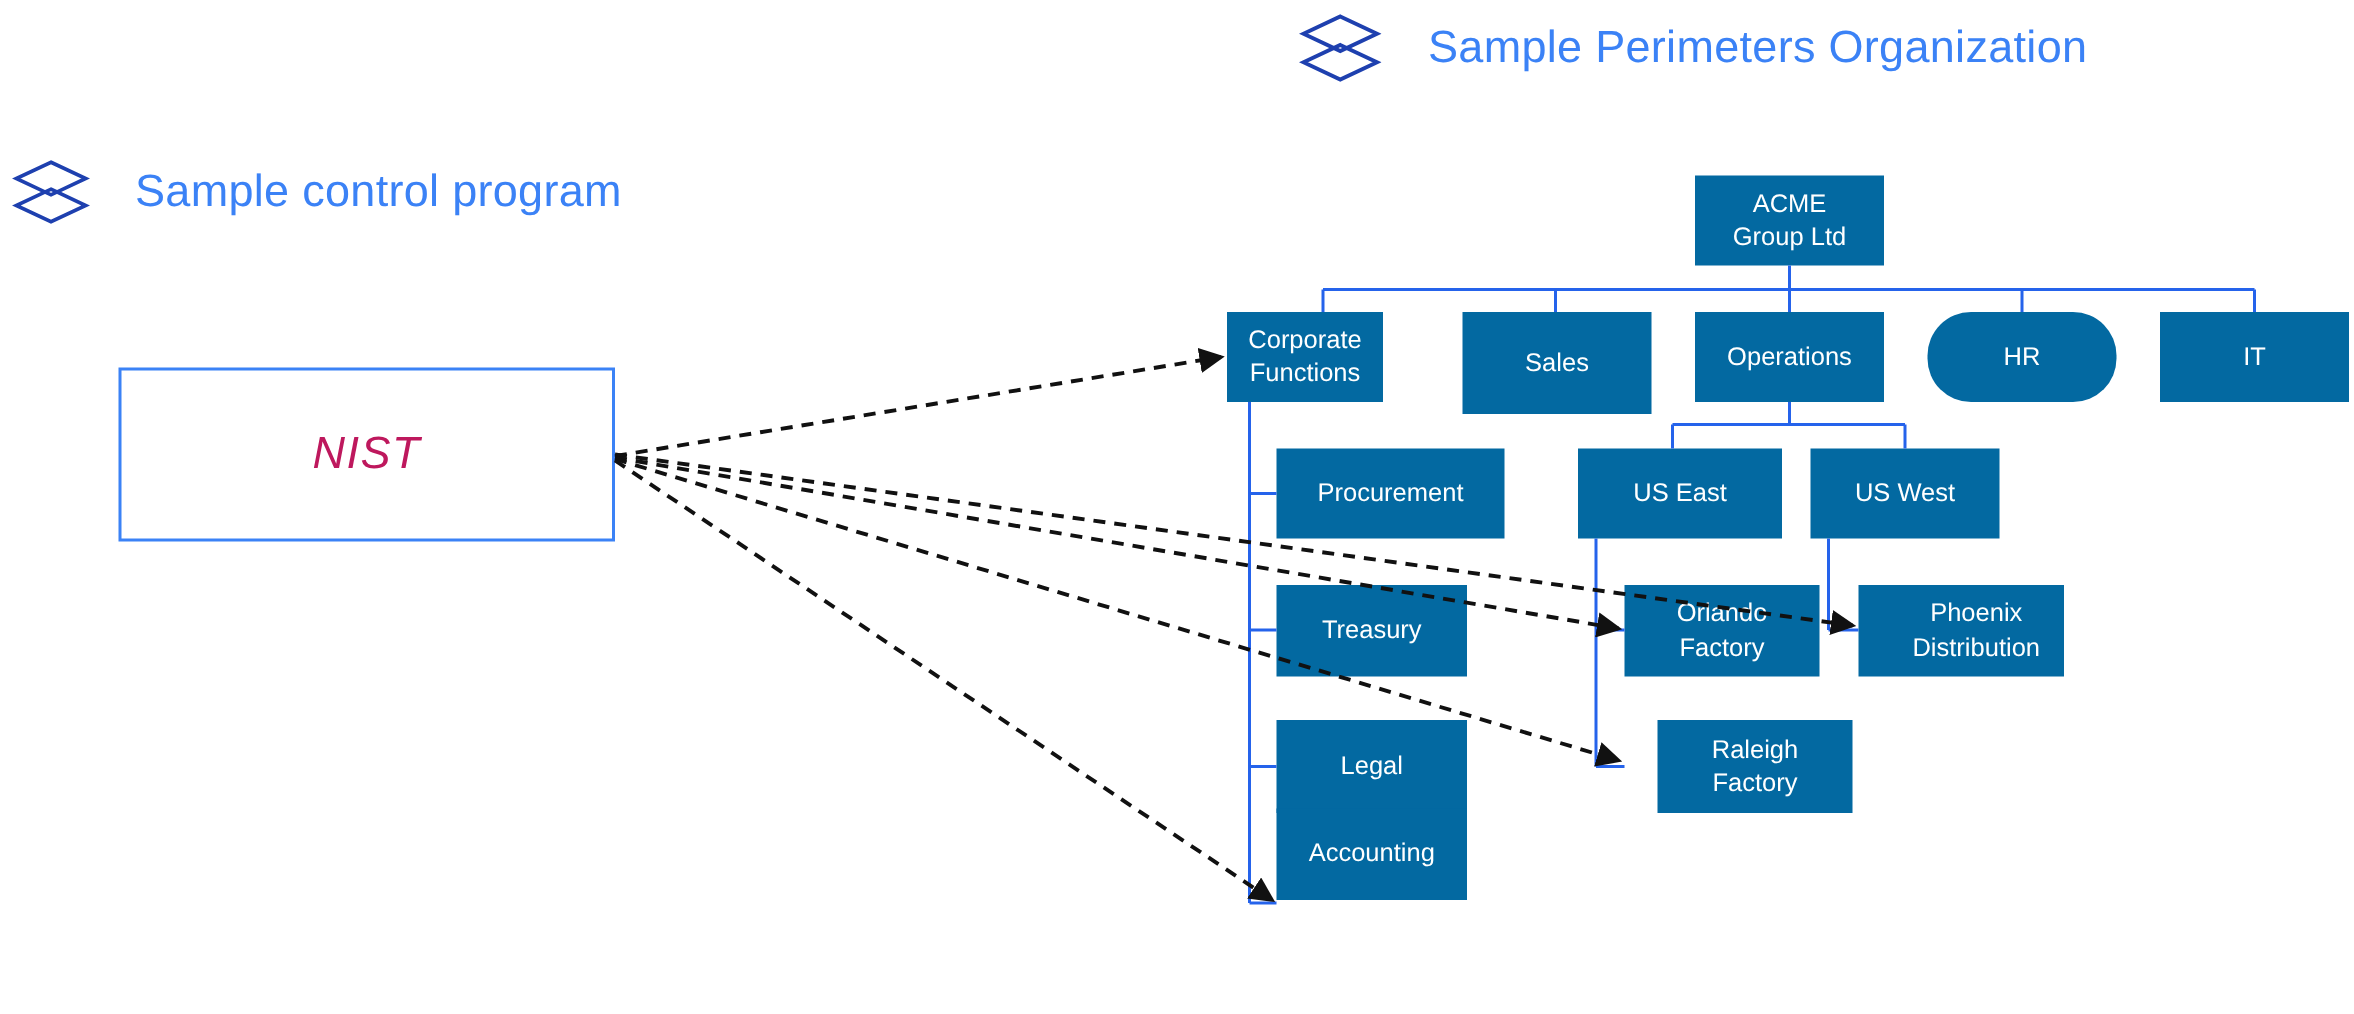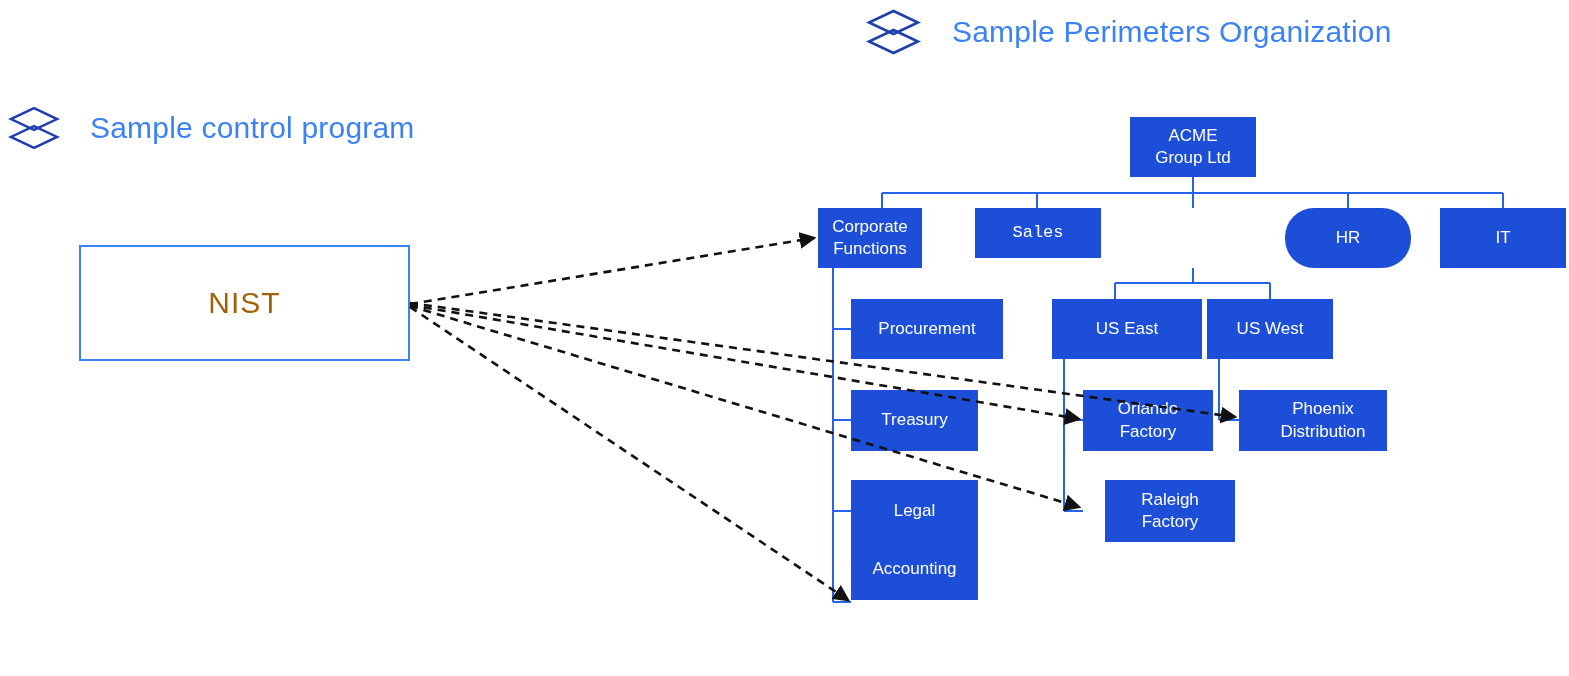--- a/index.html
+++ b/index.html
@@ -10,24 +10,24 @@
   .title-row{position:absolute;display:flex;align-items:center;}
   .title-row .ttl{color:#3b82f6;font-size:30px;letter-spacing:.2px;white-space:nowrap;}
   .title-top{left:866px;top:6px;height:52px;gap:31px;}
   .title-left{left:8px;top:102px;height:52px;gap:30px;}
   .layers-icon{display:block;}
 
   
   .nist{position:absolute;left:79px;top:245px;width:331px;height:116px;
         border:2px solid #3b82f6;box-sizing:border-box;background:#ffffff;
         display:flex;align-items:center;justify-content:center;}
-  .nist span{color:#a16207;font-size:30px;letter-spacing:1px;}
+  .nist span{color:#be185d;font-size:30px;letter-spacing:1px;font-style:italic;}
 
   
-  .node{position:absolute;background:#1d4ed8;color:#ffffff;
+  .node{position:absolute;background:#0369a1;color:#ffffff;
         display:flex;align-items:center;justify-content:center;
         text-align:center;font-size:17px;line-height:1.3;white-space:pre-line;
         box-sizing:border-box;z-index:1;}
 
   
   .wires{position:absolute;left:0;top:0;z-index:2;pointer-events:none;}
 </style>
 </head>
 <body>
 
@@ -51,32 +51,33 @@
 
   <div class="nist">
     <span>NIST</span>
   </div>
 
   <div class="node" style="left:1130px;top:117px;width:126px;height:60px;"><span>ACME
 Group Ltd</span></div>
 
   <div class="node" style="left:818px;top:208px;width:104px;height:60px;"><span>Corporate
 Functions</span></div>
-  <div class="node" style="left:975px;top:208px;width:126px;height:50px;font-family:Liberation Mono, monospace;"><span>Sales</span></div>
+  <div class="node" style="left:975px;top:208px;width:126px;height:68px;"><span>Sales</span></div>
+  <div class="node" style="left:1130px;top:208px;width:126px;height:60px;"><span>Operations</span></div>
   <div class="node" style="left:1285px;top:208px;width:126px;height:60px;border-radius:29px;"><span>HR</span></div>
   <div class="node" style="left:1440px;top:208px;width:126px;height:60px;"><span>IT</span></div>
 
   <div class="node" style="left:851px;top:299px;width:152px;height:60px;"><span>Procurement</span></div>
-  <div class="node" style="left:1052px;top:299px;width:150px;height:60px;"><span>US East</span></div>
+  <div class="node" style="left:1052px;top:299px;width:136px;height:60px;"><span>US East</span></div>
   <div class="node" style="left:1207px;top:299px;width:126px;height:60px;"><span>US West</span></div>
 
   <div class="node" style="left:851px;top:390px;width:127px;height:61px;"><span>Treasury</span></div>
   <div class="node" style="left:1083px;top:390px;width:130px;height:61px;"><span>Orlando
 Factory</span></div>
-  <div class="node" style="left:1239px;top:390px;width:148px;height:61px;padding-left:20px;"><span>Phoenix
+  <div class="node" style="left:1239px;top:390px;width:137px;height:61px;padding-left:20px;"><span>Phoenix
 Distribution</span></div>
 
   <div class="node" style="left:851px;top:480px;width:127px;height:62px;"><span>Legal</span></div>
   <div class="node" style="left:1083px;top:480px;width:130px;height:62px;margin-left:22px;"><span>Raleigh
 Factory</span></div>
 
   <div class="node" style="left:851px;top:539px;width:127px;height:61px;"><span>Accounting</span></div>
 
   <svg class="wires" width="1569" height="676" viewBox="0 0 1569 676">
     <defs>

